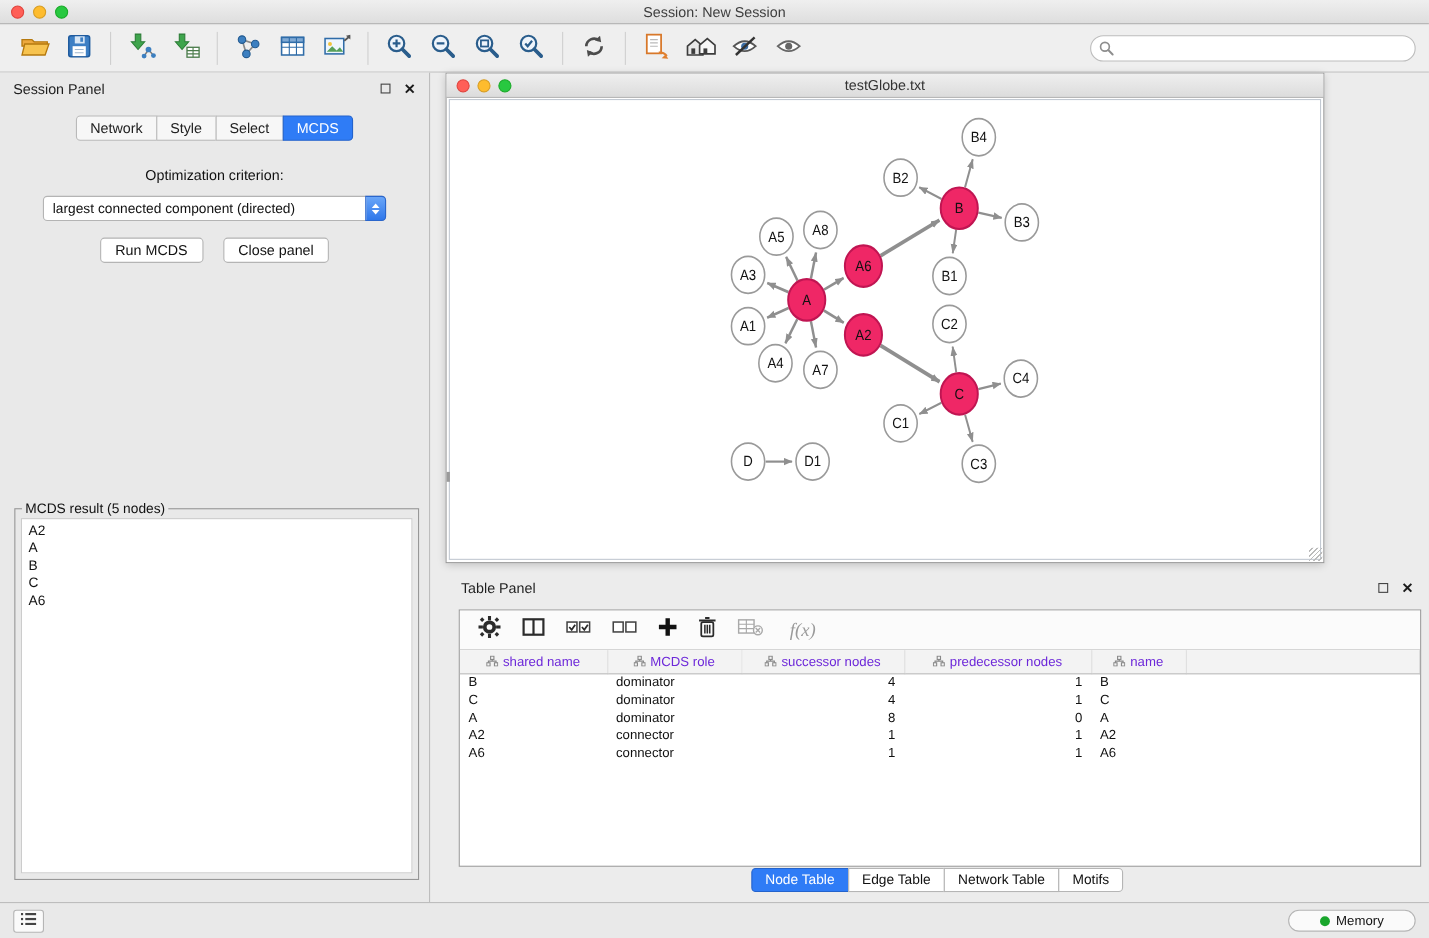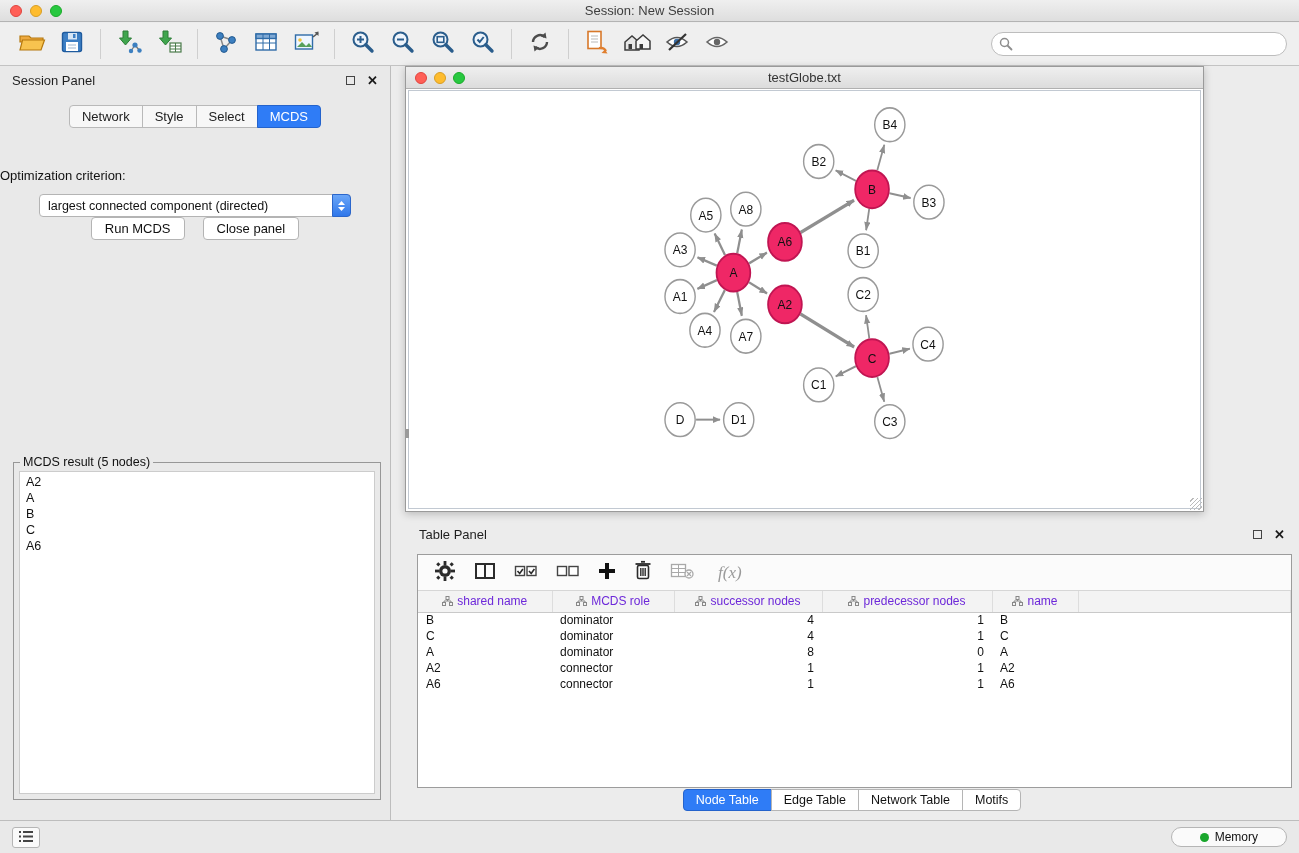--- a/index.html
+++ b/index.html
@@ -27,24 +27,24 @@
   .control-panel{position:absolute;top:66px;left:0;width:391px;bottom:33px;background:#e9e9e9;border-right:1px solid #bdbdbd}
   .panel-header{height:28px;display:flex;align-items:center;padding:0 12px;font-size:13px;color:#1f1f1f}
   .hbtns{margin-left:auto;display:flex;gap:12px;align-items:center}
   .float-glyph{width:9px;height:9px;border:1.5px solid #444;display:inline-block}
   .close-glyph{font-size:13px;font-weight:bold;color:#1a1a1a;line-height:1}
   .cp-tabs{display:flex;justify-content:center;margin-top:11px}
   .cp-tab{font-size:13px;color:#222;background:#f7f7f7;border:1px solid #b9b9b9;padding:3px 12px;margin-left:-1px}
   .cp-tab:first-child{border-radius:4px 0 0 4px;margin-left:0}
   .cp-tab:last-child{border-radius:0 4px 4px 0}
   .cp-tab.active{background:#2f7cf6;border-color:#2463cc;color:#fff}
-  .opt-label{font-size:13px;color:#111;margin-top:40px}
+  .opt-label{text-align:center;font-size:13px;color:#111;margin-top:24px}
   .dropdown{width:312px;height:23px;margin:11px auto 0;background:#fff;border:1px solid #b4b4b4;border-radius:4px;display:flex;align-items:center;position:relative;font-size:12.5px;color:#111;padding-left:8px}
   .dd-cap{position:absolute;right:-1px;top:-1px;width:19px;height:23px;background:linear-gradient(#6aa6f8,#2f77ea);border:1px solid #2a66cc;border-radius:0 4px 4px 0;display:flex;align-items:center;justify-content:center}
-  .cp-buttons{display:flex;justify-content:center;gap:18px;}
+  .cp-buttons{display:flex;justify-content:center;gap:18px;margin-top:15px}
   .cp-btn{background:#fff;border:1px solid #b4b4b4;border-radius:4px;font-size:13px;color:#111;padding:3px 13px;font-family:inherit}
   .result-box{position:absolute;left:13px;right:9px;top:396px;bottom:20px;border:1px solid #979797}
   .result-legend{position:absolute;top:-8px;left:6px;background:#e9e9e9;padding:0 3px;font-size:12.5px;color:#111}
   .result-list{position:absolute;left:5px;right:5px;top:8px;bottom:5px;background:#fff;border:1px solid #ccc;overflow:hidden;padding:2px 0}
   .result-item{font-size:12.5px;color:#111;padding:0 6px;line-height:16px}
 
   
   .network-window{position:absolute;left:405px;top:66px;width:799px;height:446px;background:#fff;border:1px solid #9a9a9a;box-shadow:0 2px 8px rgba(0,0,0,.22)}
   .nw-titlebar{height:22px;background:linear-gradient(#efefef,#dcdcdc);border-bottom:1px solid #b0b0b0;text-align:center;font-size:13px;line-height:21px;color:#333;position:relative}
   .nw-lights{position:absolute;left:9px;top:5px;display:flex;gap:7px}

